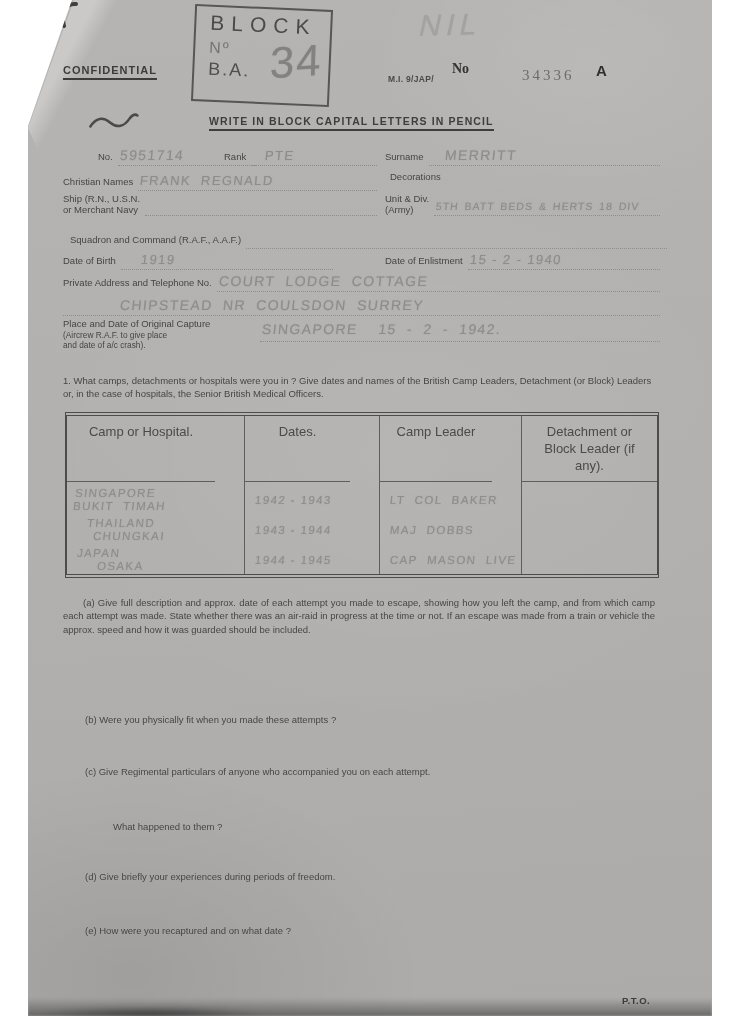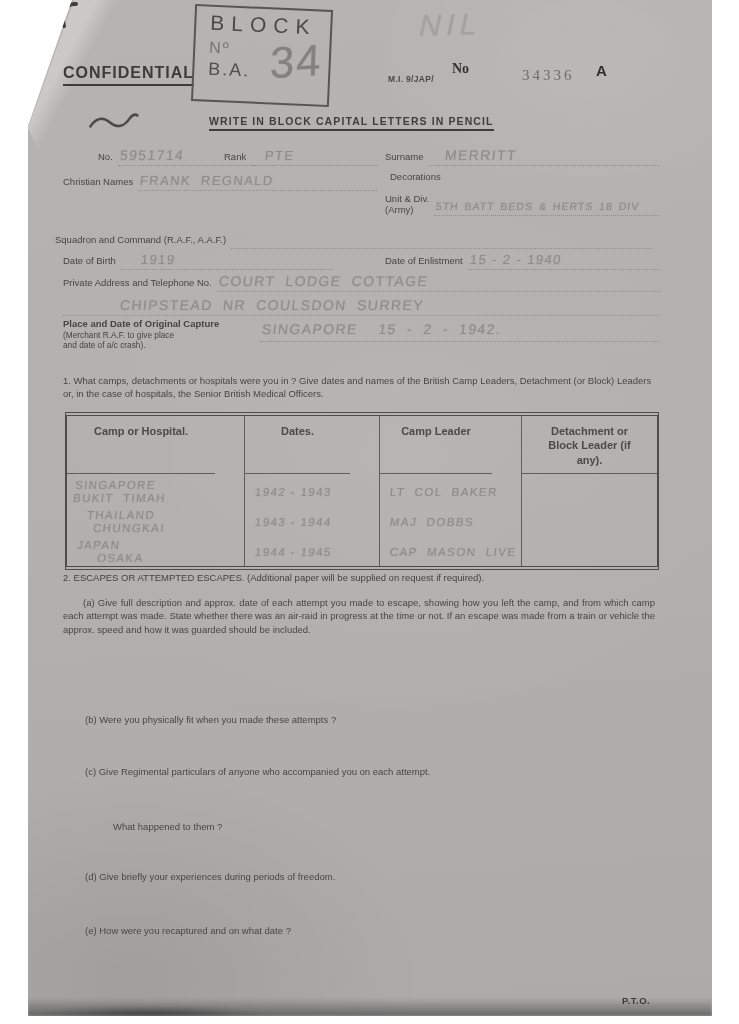--- a/index.html
+++ b/index.html
@@ -43,21 +43,21 @@
     white-space:pre;transform:skewX(-6deg);
     text-shadow:0 0 1px rgba(150,150,150,.8);
     font-size:11.5px;
   }
   .hw-lg{font-size:13px;}
   .hw-xl{font-size:14px;}
   .para{position:absolute;color:#474646;font-size:9.5px;line-height:1.42;}
   .just{text-align:justify;}
   .confidential{
     position:absolute;left:35px;top:64px;
-    font-weight:bold;font-size:16px;letter-spacing:1px;color:#3c3c3c;
+    font-weight:bold;font-size:11px;letter-spacing:1px;color:#3c3c3c;
     border-bottom:2px solid #3c3c3c;padding-bottom:2px;
   }
   .stamp{
     position:absolute;left:165px;top:7px;width:138px;height:97px;
     border:2px solid #565656;transform:rotate(2.5deg);
     color:#4e4e4e;padding:4px 0 0 14px;box-sizing:border-box;
   }
   .stamp-l1{font-size:21px;letter-spacing:7px;color:#4a4a4a;}
   .stamp-l2{font-size:16px;letter-spacing:2px;color:#737372;margin-top:4px;}
   .stamp-l3{font-size:18px;letter-spacing:2px;color:#4e4e4e;margin-top:2px;}
@@ -81,21 +81,21 @@
     border-bottom:2px solid #3e3e3e;padding-bottom:2px;
   }
   .camp-table{
     position:absolute;left:37px;top:412px;width:594px;box-sizing:border-box;
     border-left:2px solid #4c4c4c;border-right:2px solid #4c4c4c;
     border-top:4px double #4c4c4c;border-bottom:4px double #4c4c4c;
     display:grid;grid-template-columns:148px 135px 142px auto;
   }
   .th{
     border-bottom:1px solid #5e5e5e;padding:8px 10px 6px;box-sizing:border-box;
-    text-align:center;font-size:11px;color:#4a4a4a;line-height:1.3;font-weight:bold;
+    text-align:center;font-size:13px;color:#4a4a4a;line-height:1.3;
   }
   .td{height:92px;padding:3px 6px;box-sizing:border-box;font-size:11px;}
   .bl{border-left:1px solid #5e5e5e;margin-left:29px;}
   .cgroup{height:30px;display:flex;flex-direction:column;justify-content:center;}
   .cline{line-height:13px;}
   .dline{height:30px;display:flex;align-items:center;padding-left:4px;}
   .pto{position:absolute;left:594px;top:995px;font-weight:bold;font-size:9.5px;color:#3f3f3f;letter-spacing:.5px;}
   .q2-heading{color:#434343;}
   .mark{position:absolute;}
 </style>
@@ -143,29 +143,36 @@
 
   <div class="frow" style="left:35px;top:171px;width:314px;">
     <span class="flabel">Christian Names</span>
     <span class="fval"><span class="hw hw-lg">FRANK REGNALD</span></span>
   </div>
   <div class="frow" style="left:357px;top:171px;width:275px;flex-direction:column;">
     <span class="flabel">Decorations</span>
     <span class="fval"><span class="hw"></span></span>
   </div>
 
+  <div class="frow frow-end" style="left:35px;top:193px;width:314px;">
+    <span class="flabel">
+      <span style="display:block;">Ship (R.N., U.S.N.</span>
+      <span style="display:block;">or Merchant Navy</span>
+    </span>
+    <span class="fval"><span class="hw"></span></span>
+  </div>
   <div class="frow frow-end" style="left:357px;top:193px;width:275px;">
     <span class="flabel">
       <span style="display:block;">Unit &amp; Div.</span>
       <span style="display:block;">(Army)</span>
     </span>
     <span class="fval"><span class="hw" style="font-size:10.5px;letter-spacing:1px;word-spacing:2px;">5TH BATT BEDS &amp; HERTS 18 DIV</span></span>
   </div>
 
-  <div class="frow" style="left:27px;top:229px;width:597px;">
+  <div class="frow" style="left:42px;top:229px;width:597px;">
     <span class="flabel">Squadron and Command (R.A.F., A.A.F.)</span>
     <span class="fval"><span class="hw"></span></span>
   </div>
 
   <div class="frow" style="left:35px;top:250px;width:270px;">
     <span class="flabel">Date of Birth</span>
     <span class="fval"><span class="hw hw-lg" style="margin-left:18px;">1919</span></span>
   </div>
   <div class="frow" style="left:357px;top:250px;width:275px;">
     <span class="flabel">Date of Enlistment</span>
@@ -175,22 +182,22 @@
   <div class="frow" style="left:35px;top:272px;width:597px;">
     <span class="flabel">Private Address and Telephone No.</span>
     <span class="fval"><span class="hw hw-xl">COURT LODGE COTTAGE</span></span>
   </div>
   <div class="frow" style="left:35px;top:296px;width:597px;">
     <span class="fval" style="margin-left:0;"><span class="hw hw-xl" style="margin-left:55px;">CHIPSTEAD NR COULSDON SURREY</span></span>
   </div>
 
   <div class="frow frow-start" style="left:35px;top:318px;width:597px;">
     <span class="flabel" style="width:192px;">
-      <span style="display:block;font-weight:bold;">Place and Date of Original Capture</span>
-      <span class="flabel-sm" style="display:block;margin-top:2px;">(Merchant R.A.F. to give place</span>
+      <span style="display:block;">Place and Date of Original Capture</span>
+      <span class="flabel-sm" style="display:block;margin-top:2px;">(Aircrew R.A.F. to give place</span>
       <span class="flabel-sm" style="display:block;">and date of a/c crash).</span>
     </span>
     <span class="fval" style="margin-top:2px;padding-bottom:3px;flex:1;"><span class="hw hw-xl">SINGAPORE  15 - 2 - 1942.</span></span>
   </div>
 
   <div class="para" style="left:35px;top:374px;width:597px;">1.   What camps, detachments or hospitals were you in ?   Give dates and names of the British Camp Leaders,  Detachment (or Block) Leaders or, in the case of hospitals, the Senior British Medical Officers.</div>
 
   <div class="camp-table">
     <div class="th">Camp or Hospital.</div>
     <div class="th bl">Dates.</div>
@@ -229,21 +236,20 @@
       <div class="dline">
           <span class="hw">MAJ DOBBS</span>
         </div>
       <div class="dline">
           <span class="hw">CAP MASON LIVE</span>
         </div>
     </div>
     <div class="td bl"></div>
   </div>
 
-  <div class="para q2-heading" style="left:35px;top:571px;width:600px;">2.   ESCAPES OR ATTEMPTED ESCAPES.   (Additional paper will be supplied on request if required).</div>
   <div class="para just" style="left:35px;top:596px;width:592px;text-indent:20px;">(a)   Give full description and approx. date of each attempt you made to escape, showing how you left the camp,  and from which camp each attempt was made.   State whether there was an air-raid in progress at the time or not.   If an escape was made from a train or vehicle the approx. speed and how it was guarded should be included.</div>
   <div class="para" style="left:57px;top:713px;">(b)   Were you physically fit when you made these attempts ?</div>
   <div class="para" style="left:57px;top:765px;">(c)   Give Regimental particulars of anyone who accompanied you on each attempt.</div>
   <div class="para" style="left:85px;top:820px;">What happened to them ?</div>
   <div class="para" style="left:57px;top:870px;">(d)   Give briefly your experiences during periods of freedom.</div>
   <div class="para" style="left:57px;top:924px;">(e)   How were you recaptured and on what date ?</div>
 
   <div class="pto">P.T.O.</div>
 
   <div class="bottom-shadow"></div>

